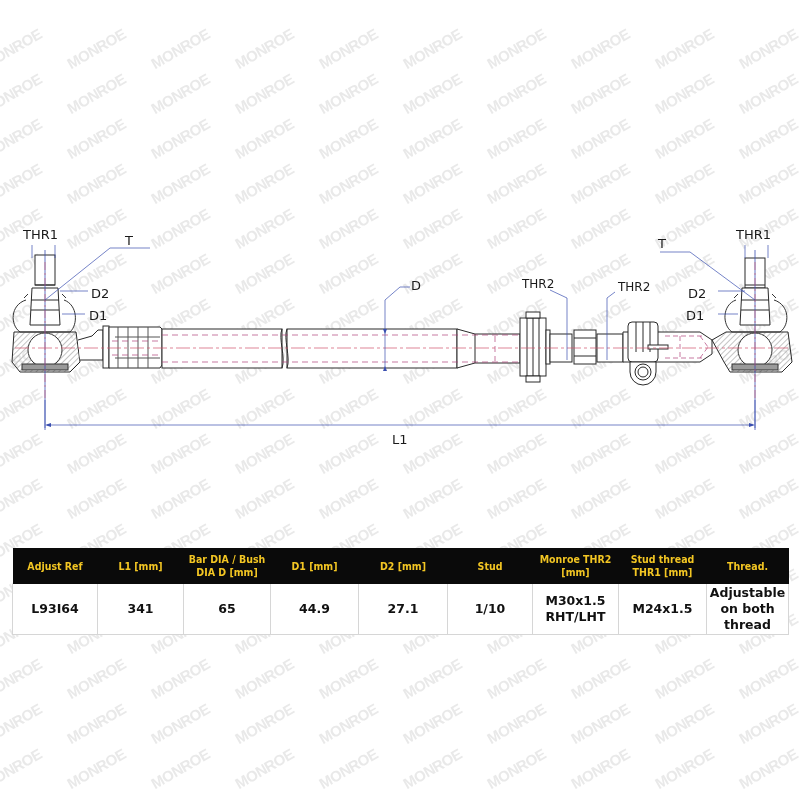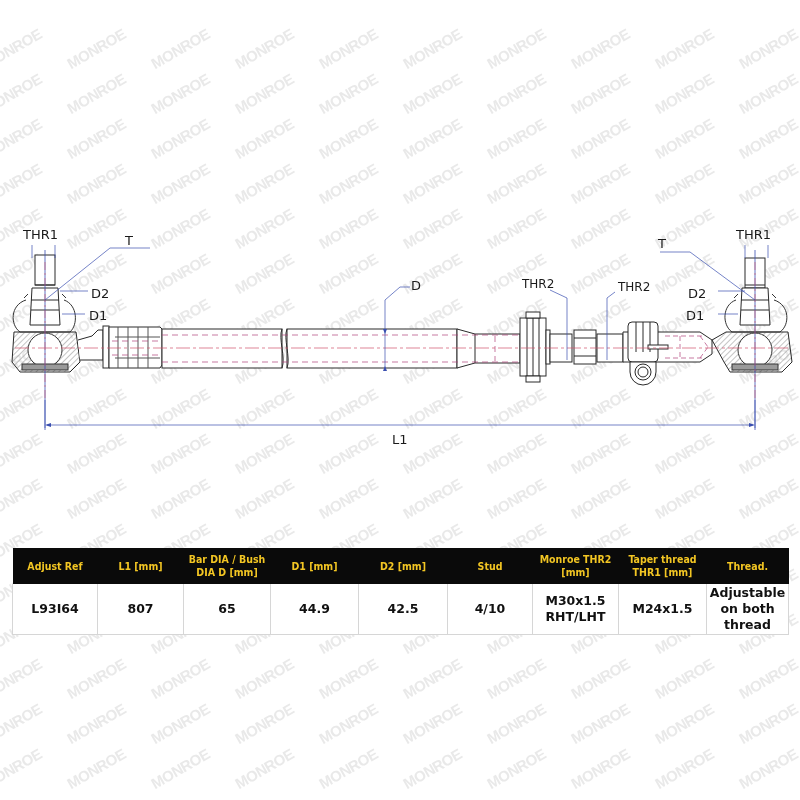--- a/index.html
+++ b/index.html
@@ -363,34 +363,34 @@
           <span class="ml">DIA D [mm]</span>
         </th>
       <th><span>D1 [mm]</span></th>
       <th><span>D2 [mm]</span></th>
       <th><span>Stud</span></th>
       <th>
           <span class="ml">Monroe THR2</span>
           <span class="ml">[mm]</span>
         </th>
       <th>
-          <span class="ml">Taper thread</span>
+          <span class="ml">Stud thread</span>
           <span class="ml">THR1 [mm]</span>
         </th>
       <th><span>Thread.</span></th>
     </tr>
   </thead>
   <tbody>
     <tr>
       <td>L93I64</td>
-      <td>807</td>
+      <td>341</td>
       <td>65</td>
       <td>44.9</td>
-      <td>42.5</td>
-      <td>4/10</td>
+      <td>27.1</td>
+      <td>1/10</td>
       <td>
           <span class="ml">M30x1.5</span>
           <span class="ml">RHT/LHT</span>
         </td>
       <td>M24x1.5</td>
       <td>
           <span class="ml">Adjustable</span>
           <span class="ml">on both</span>
           <span class="ml">thread</span>
         </td>

